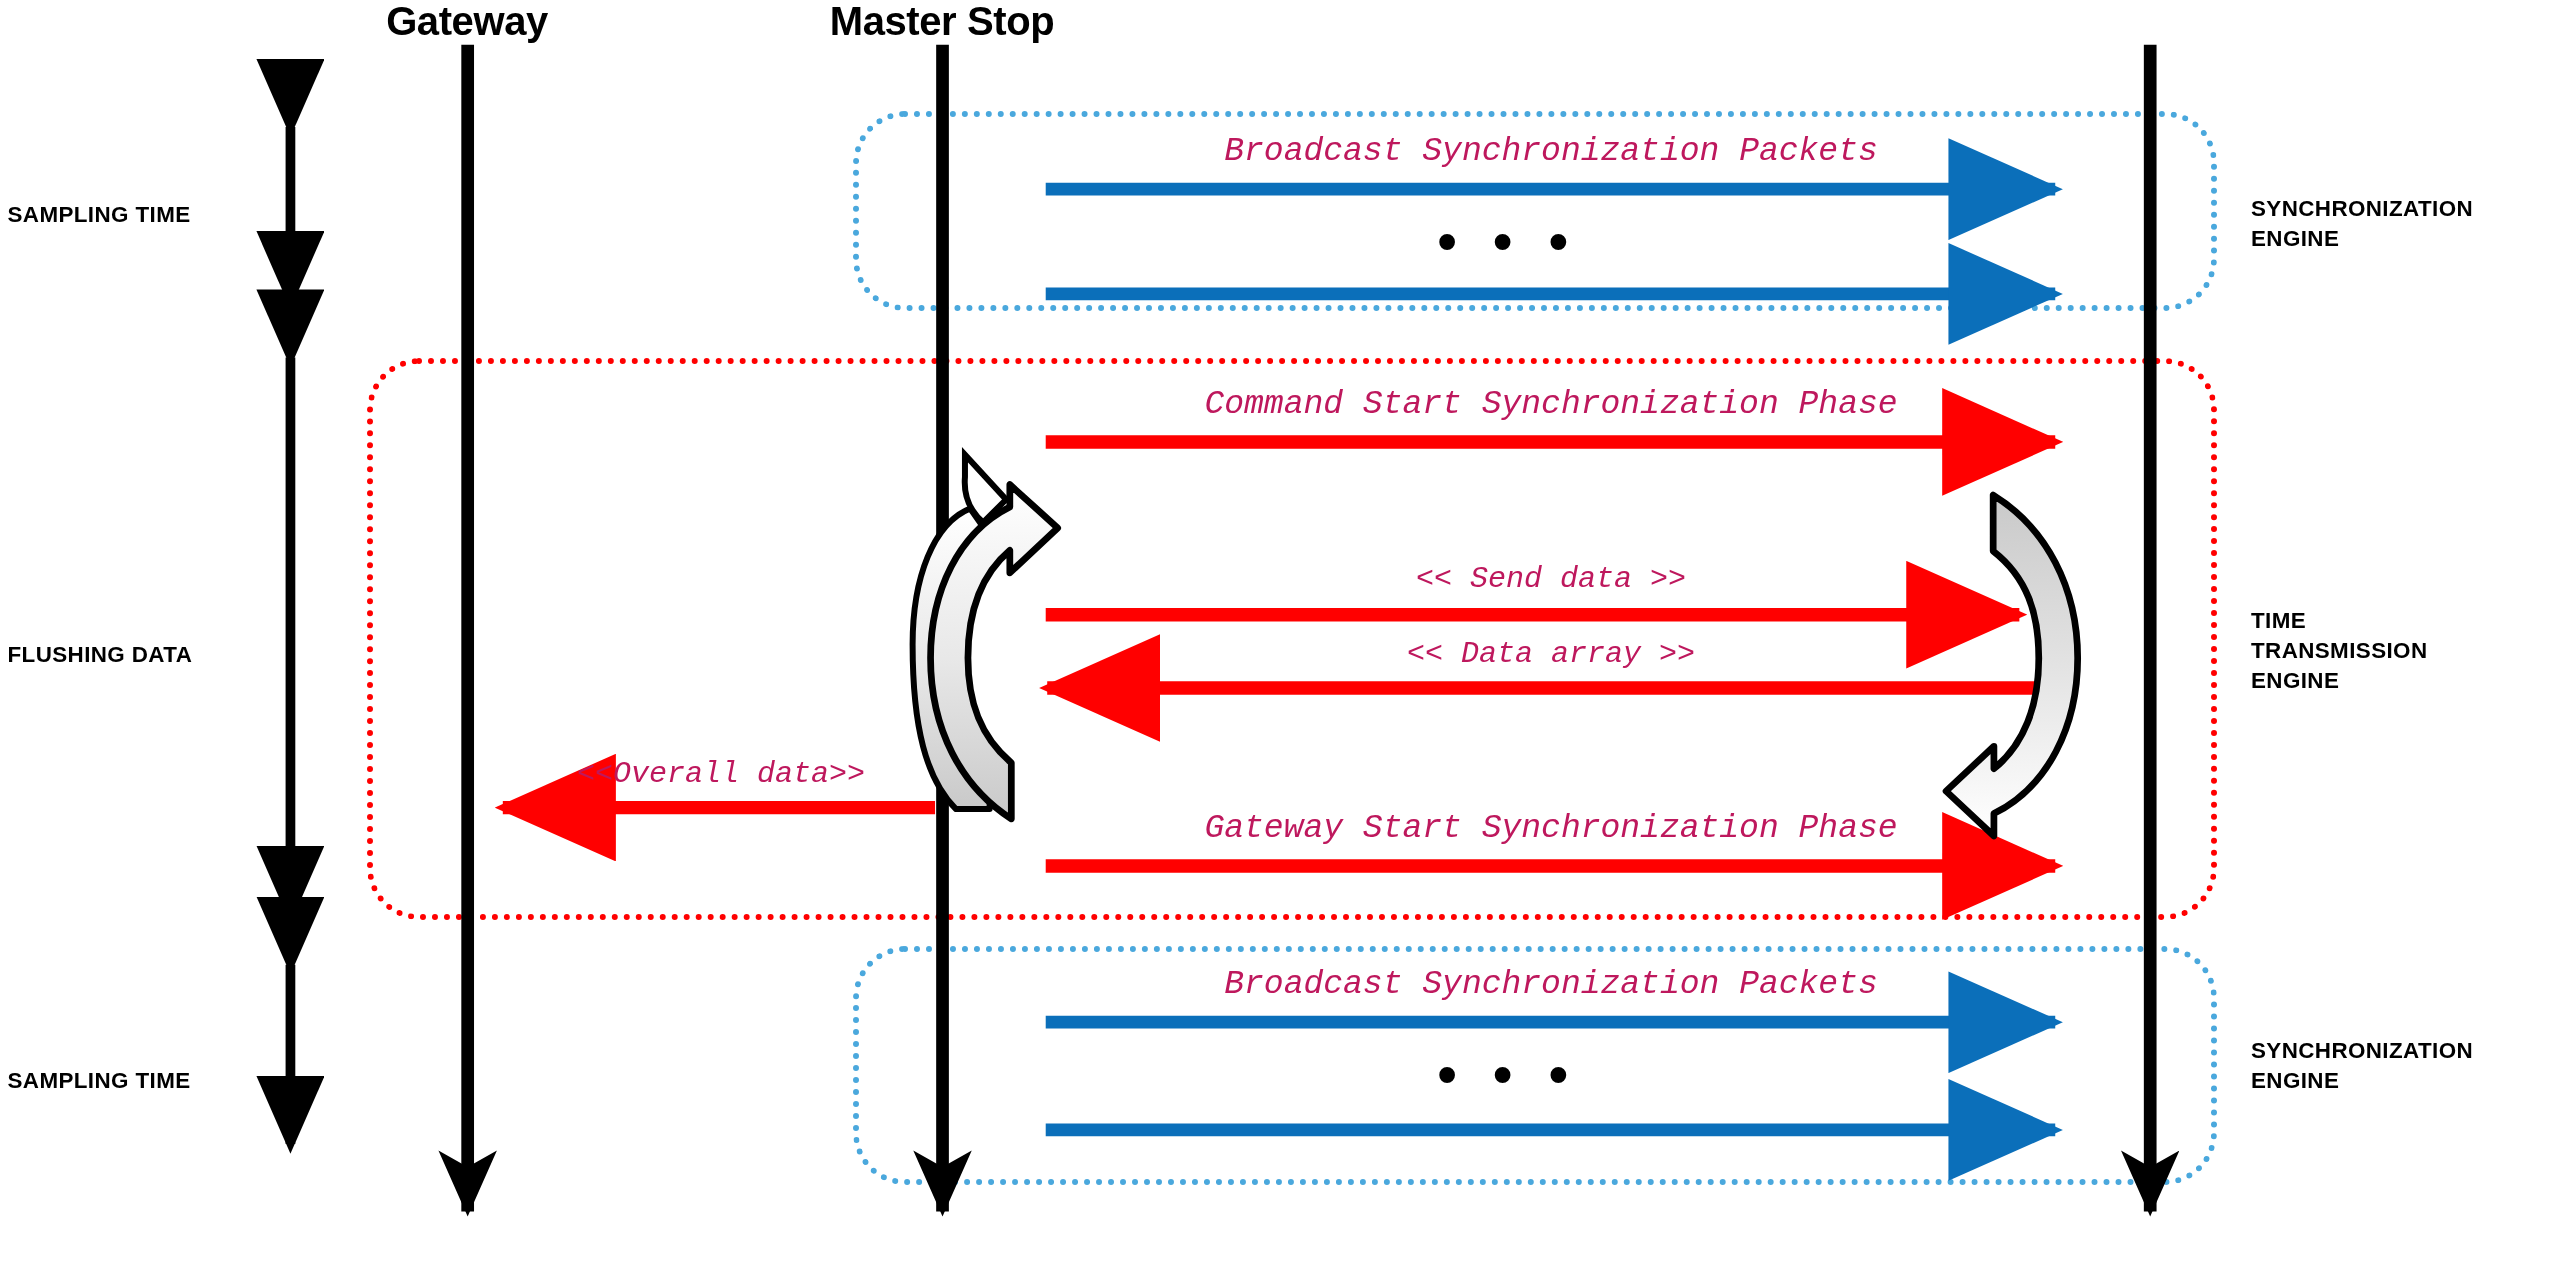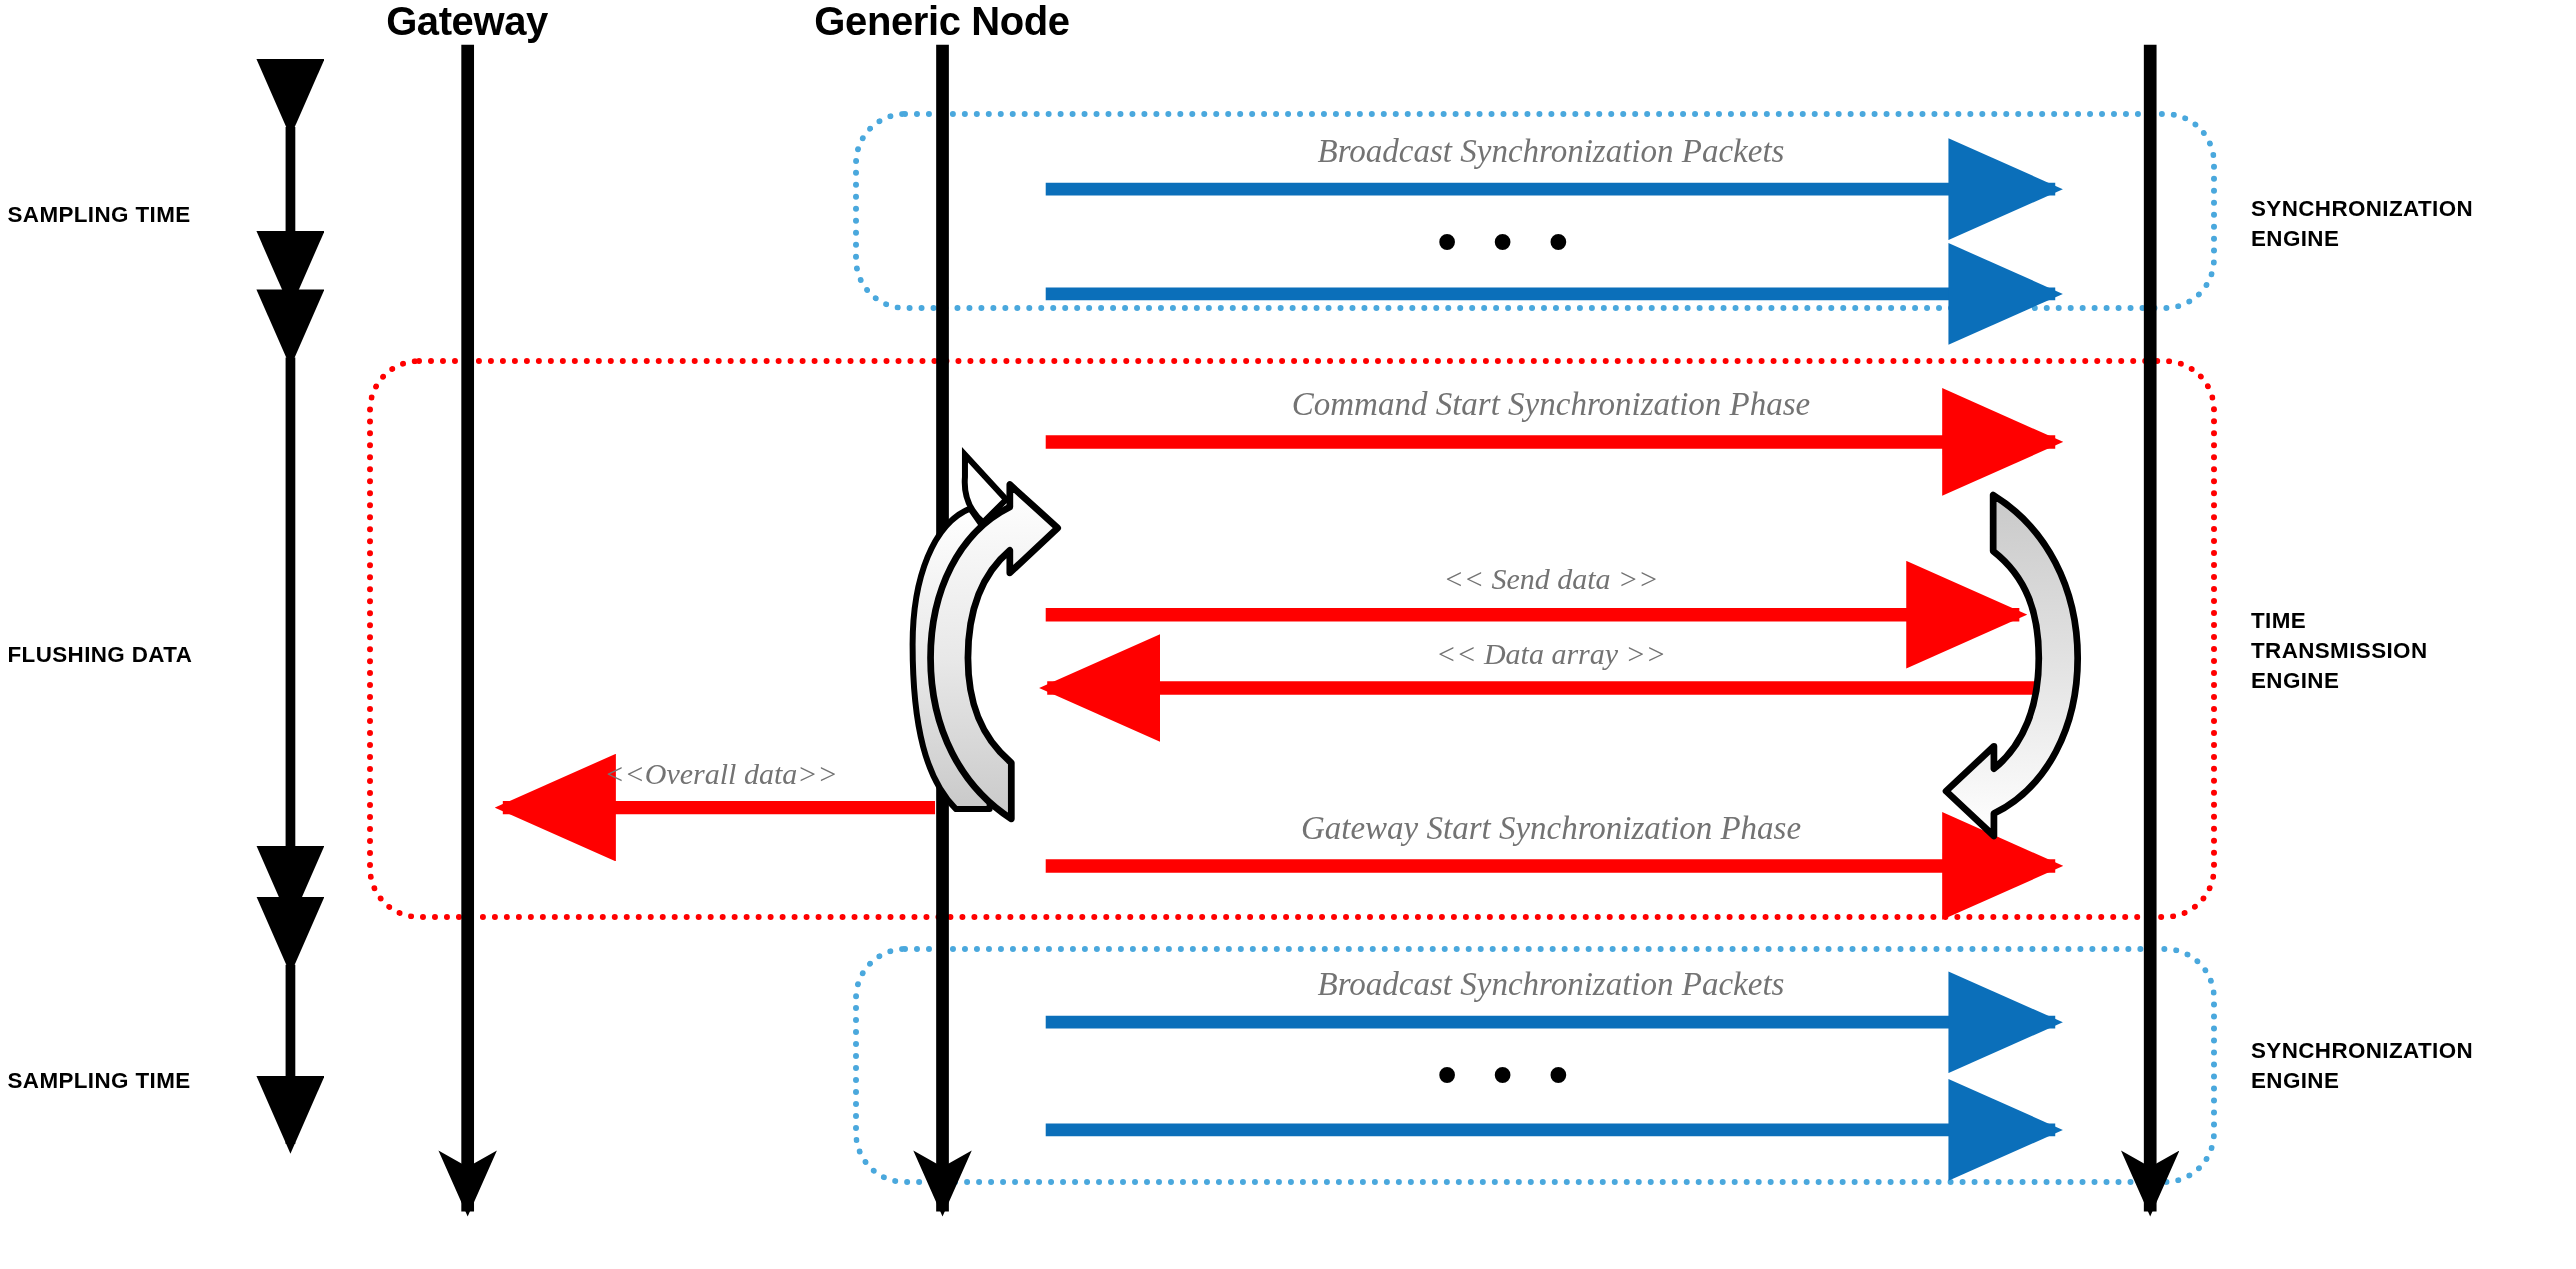--- a/index.html
+++ b/index.html
@@ -13,22 +13,22 @@
   }
 
   .side-label{
     position:absolute;text-align:left;font-weight:bold;
     font-size:22.4px;letter-spacing:0.4px;color:#000;line-height:1.35;
     font-family:"Liberation Sans",sans-serif;
   }
 
   .msg-label{
     position:absolute;transform:translateX(-50%);
-    font-style:italic;font-size:33px;color:#737373;white-space:nowrap;
-    font-family:Liberation Serif, serif;
+    font-style:italic;font-size:33px;color:#be185d;white-space:nowrap;
+    font-family:Liberation Mono, monospace;
   }
   .msg-label.small{font-size:30px;text-align:right;}
 
   .dots{
     position:absolute;transform:translateX(-50%);
     font-size:55px;font-weight:bold;color:#000;letter-spacing:10.5px;
     line-height:1;font-family:"Liberation Sans",sans-serif;
   }
 
   .phase-box{position:absolute;border-radius:52px;box-sizing:border-box;background:transparent;}
@@ -36,21 +36,21 @@
   .phase-box.data{border:6.7px dotted #ff0000;}
 
   svg.layer{position:absolute;left:0;top:0;width:2576px;height:1269px;overflow:visible;}
 </style>
 </head>
 <body>
 
 <div id="stage">
 
   <div class="lane-title" style="left:467px;top:-1.5px;">Gateway</div>
-  <div class="lane-title" style="left:942px;top:-1.5px;">Generic Node</div>
+  <div class="lane-title" style="left:942px;top:-1.5px;">Master Stop</div>
 
   <div class="phase-box sync" style="left:853px;top:111px;width:1364px;height:200px;"></div>
   <div class="phase-box data" style="left:367px;top:358px;width:1850px;height:562px;"></div>
   <div class="phase-box sync" style="left:853px;top:946px;width:1364px;height:239px;"></div>
 
   <svg class="layer" viewBox="0 0 3444 1697">
     <defs>
       <marker id="ahRedR" markerWidth="9" markerHeight="8" refX="8.4" refY="4" orient="auto" markerUnits="strokeWidth">
         <path d="M0,0 L9,4 L0,8 Z" fill="#ff0000"></path>
       </marker>

